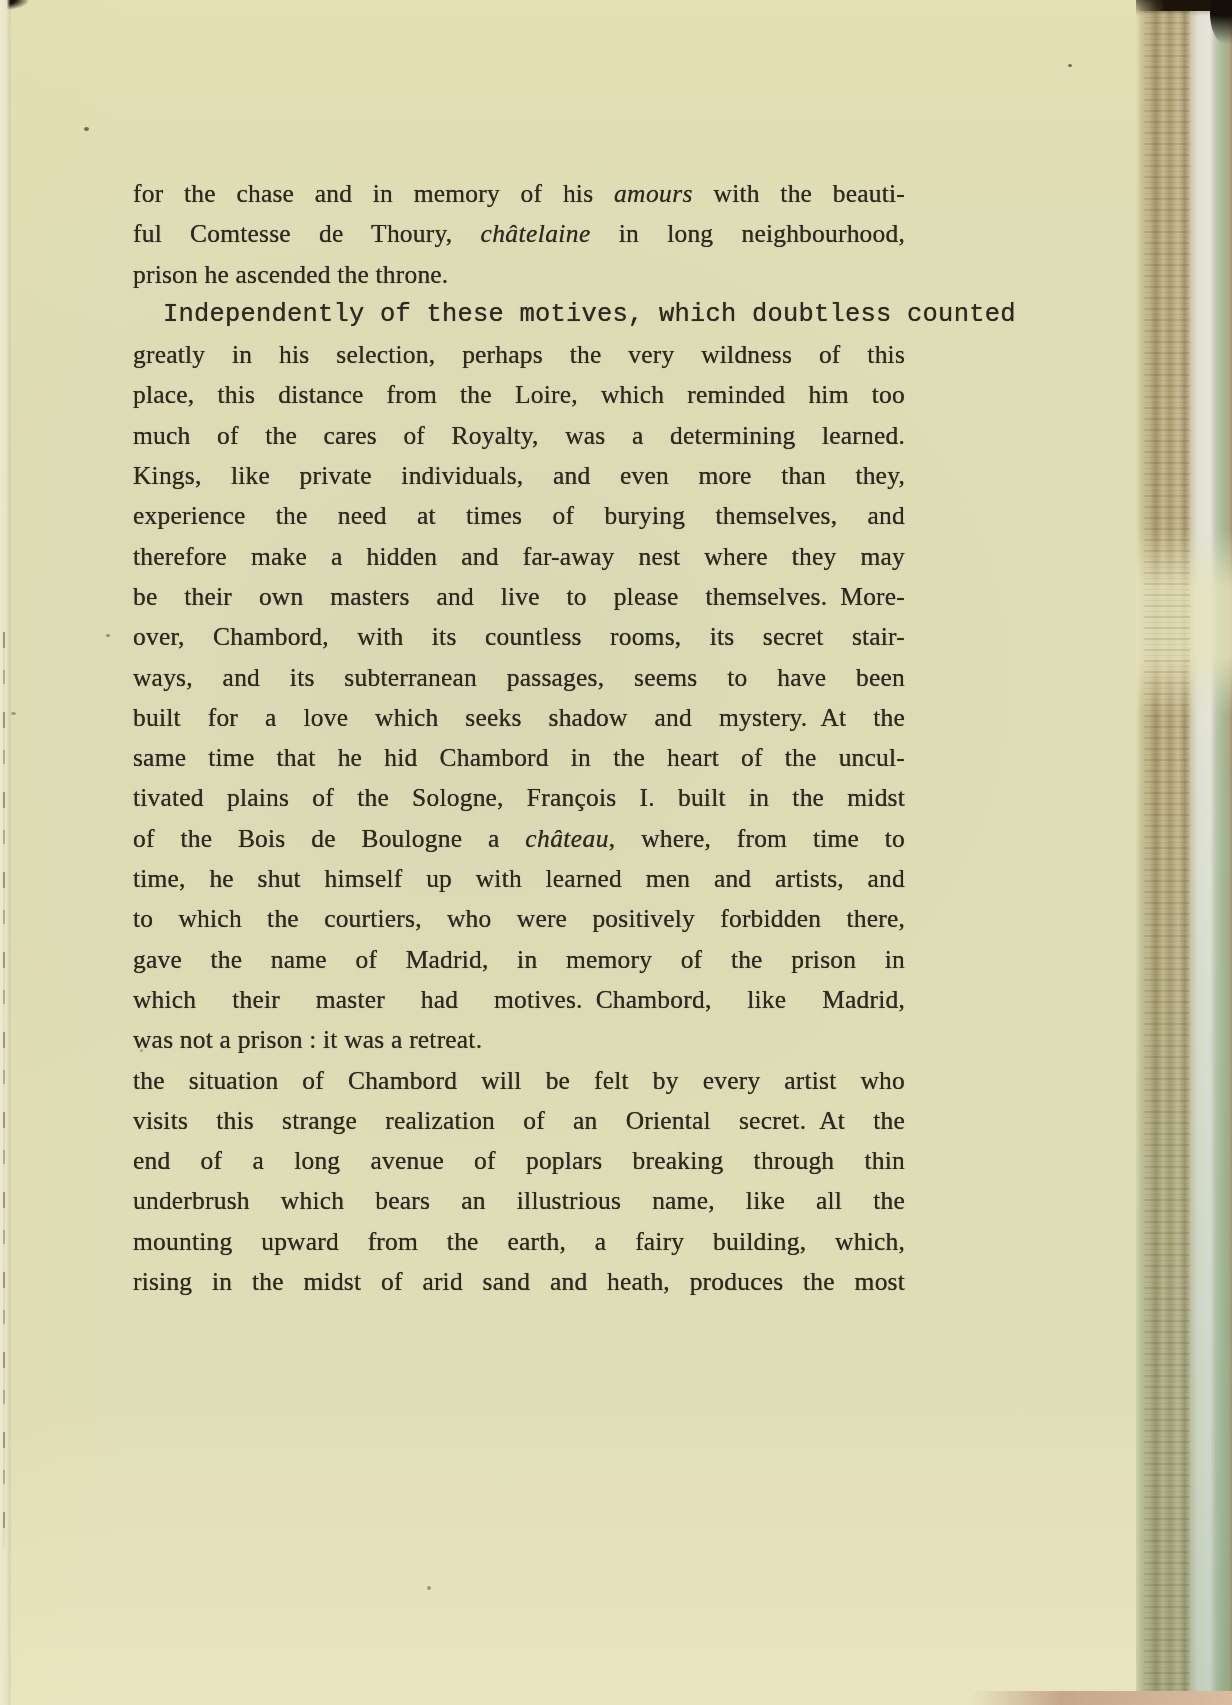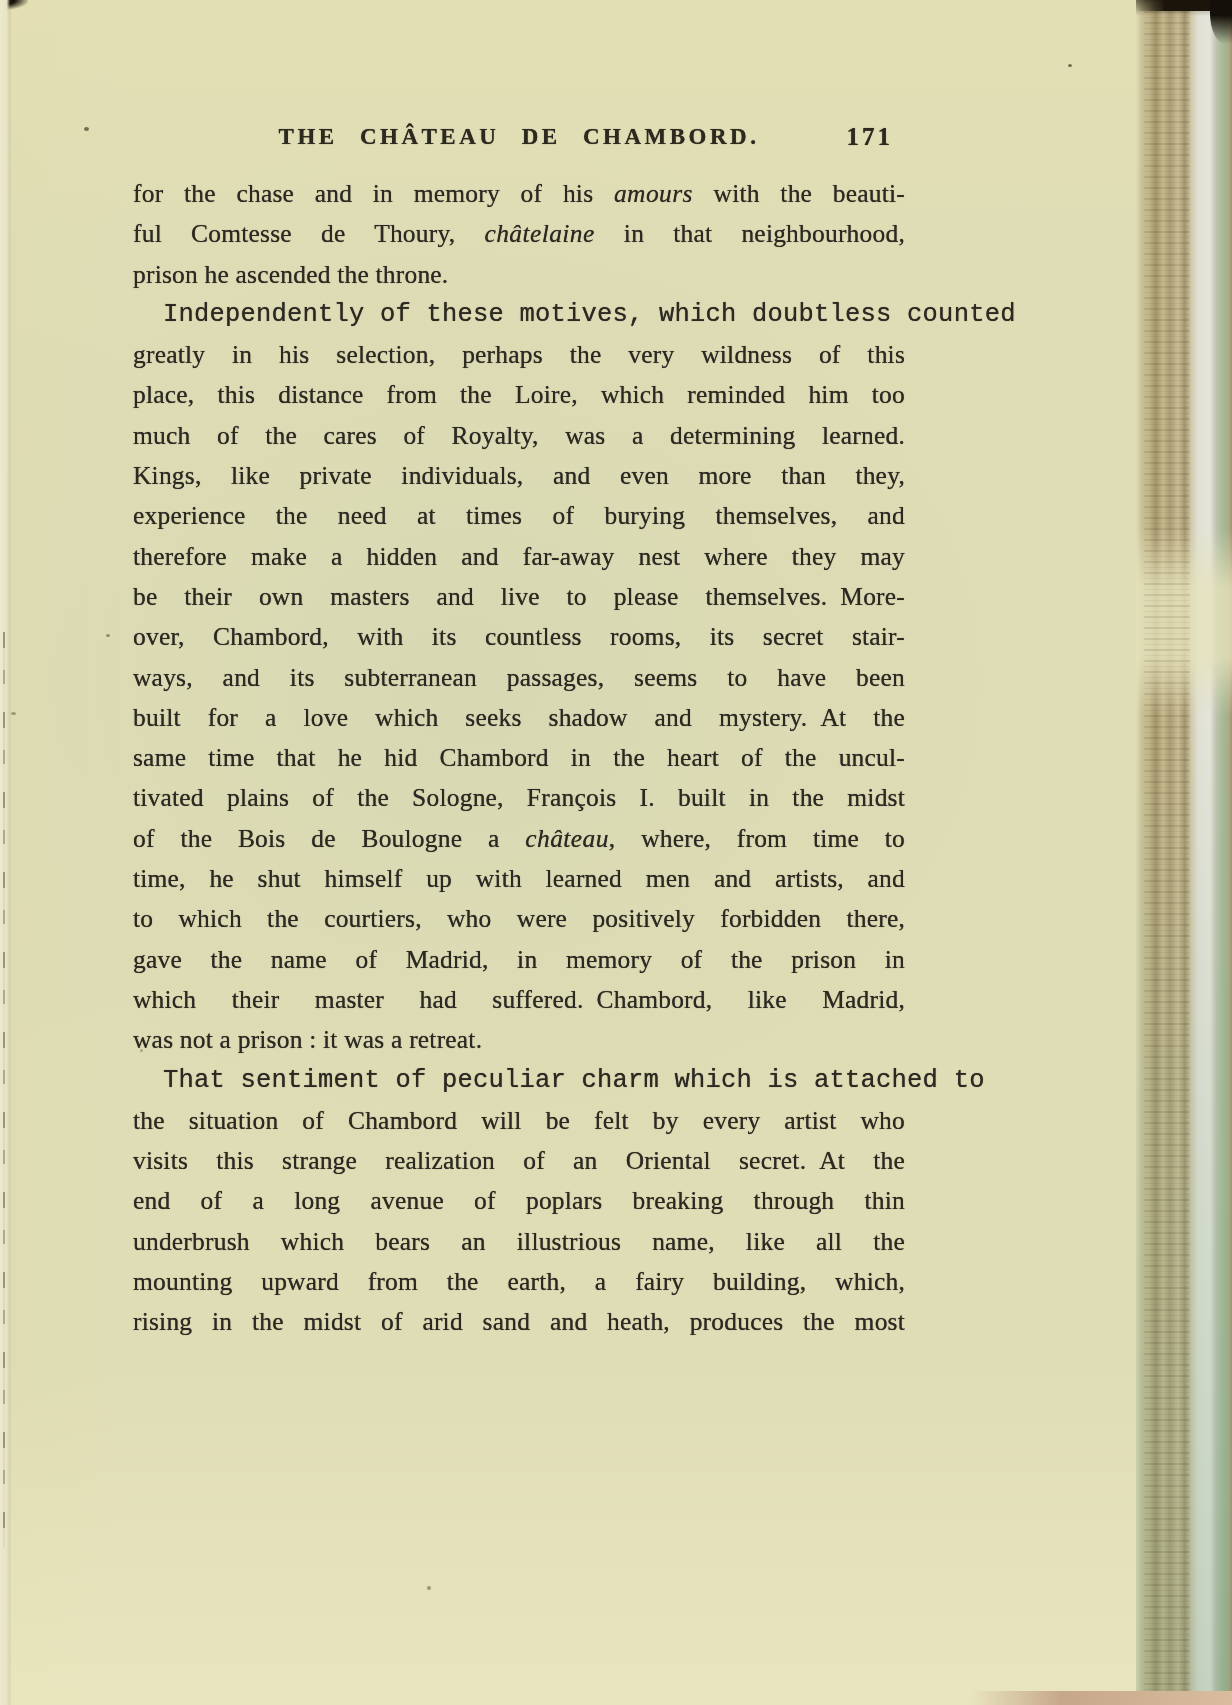--- a/index.html
+++ b/index.html
@@ -118,49 +118,44 @@
   }
   .speck{ position:absolute;border-radius:50%;background:rgba(45,38,20,0.62); }
 </style>
 </head>
 <body>
 
 <div class="page">
 
   <div class="crease"></div>
 
-  <div class="header">
-    <span class="title">THE CHÂTEAU DE CHAMBORD.</span>
-    <span class="pagenum">171</span>
-  </div>
 
   <div class="bodytext" id="body-text">
       <div class="line"><span>for the chase and in memory of his </span><i>amours</i><span> with the beauti-</span></div>
-      <div class="line"><span>ful Comtesse de Thoury, </span><i>châtelaine</i><span> in that neighbourhood,</span></div>
+      <div class="line"><span>ful Comtesse de Thoury, </span><i>châtelaine</i><span> in long neighbourhood,</span></div>
       <div class="line last"><span>prison he ascended the throne.</span></div>
       <div class="line indent"><span>Independently of these motives, which doubtless counted</span></div>
       <div class="line"><span>greatly in his selection, perhaps the very wildness of this</span></div>
       <div class="line"><span>place, this distance from the Loire, which reminded him too</span></div>
       <div class="line"><span>much of the cares of Royalty, was a determining learned.</span></div>
       <div class="line"><span>Kings, like private individuals, and even more than they,</span></div>
       <div class="line"><span>experience the need at times of burying themselves, and</span></div>
       <div class="line"><span>therefore make a hidden and far-away nest where they may</span></div>
       <div class="line"><span>be their own masters and live to please themselves. More-</span></div>
       <div class="line"><span>over, Chambord, with its countless rooms, its secret stair-</span></div>
       <div class="line"><span>ways, and its subterranean passages, seems to have been</span></div>
       <div class="line"><span>built for a love which seeks shadow and mystery. At the</span></div>
       <div class="line"><span>same time that he hid Chambord in the heart of the uncul-</span></div>
       <div class="line"><span>tivated plains of the Sologne, François I. built in the midst</span></div>
       <div class="line"><span>of the Bois de Boulogne a </span><i>château</i><span>, where, from time to</span></div>
       <div class="line"><span>time, he shut himself up with learned men and artists, and</span></div>
       <div class="line"><span>to which the courtiers, who were positively forbidden there,</span></div>
       <div class="line"><span>gave the name of Madrid, in memory of the prison in</span></div>
-      <div class="line"><span>which their master had suffered. Chambord, like Madrid,</span></div>
+      <div class="line"><span>which their master had motives. Chambord, like Madrid,</span></div>
       <div class="line last"><span>was not a prison : it was a retreat.</span></div>
-      <div class="line indent"><span>That sentiment of peculiar charm which is attached to</span></div>
       <div class="line"><span>the situation of Chambord will be felt by every artist who</span></div>
       <div class="line"><span>visits this strange realization of an Oriental secret. At the</span></div>
       <div class="line"><span>end of a long avenue of poplars breaking through thin</span></div>
       <div class="line"><span>underbrush which bears an illustrious name, like all the</span></div>
       <div class="line"><span>mounting upward from the earth, a fairy building, which,</span></div>
       <div class="line"><span>rising in the midst of arid sand and heath, produces the most</span></div>
     </div>
 
   <div class="fore-edge">
     <div class="band-speckle"></div>

